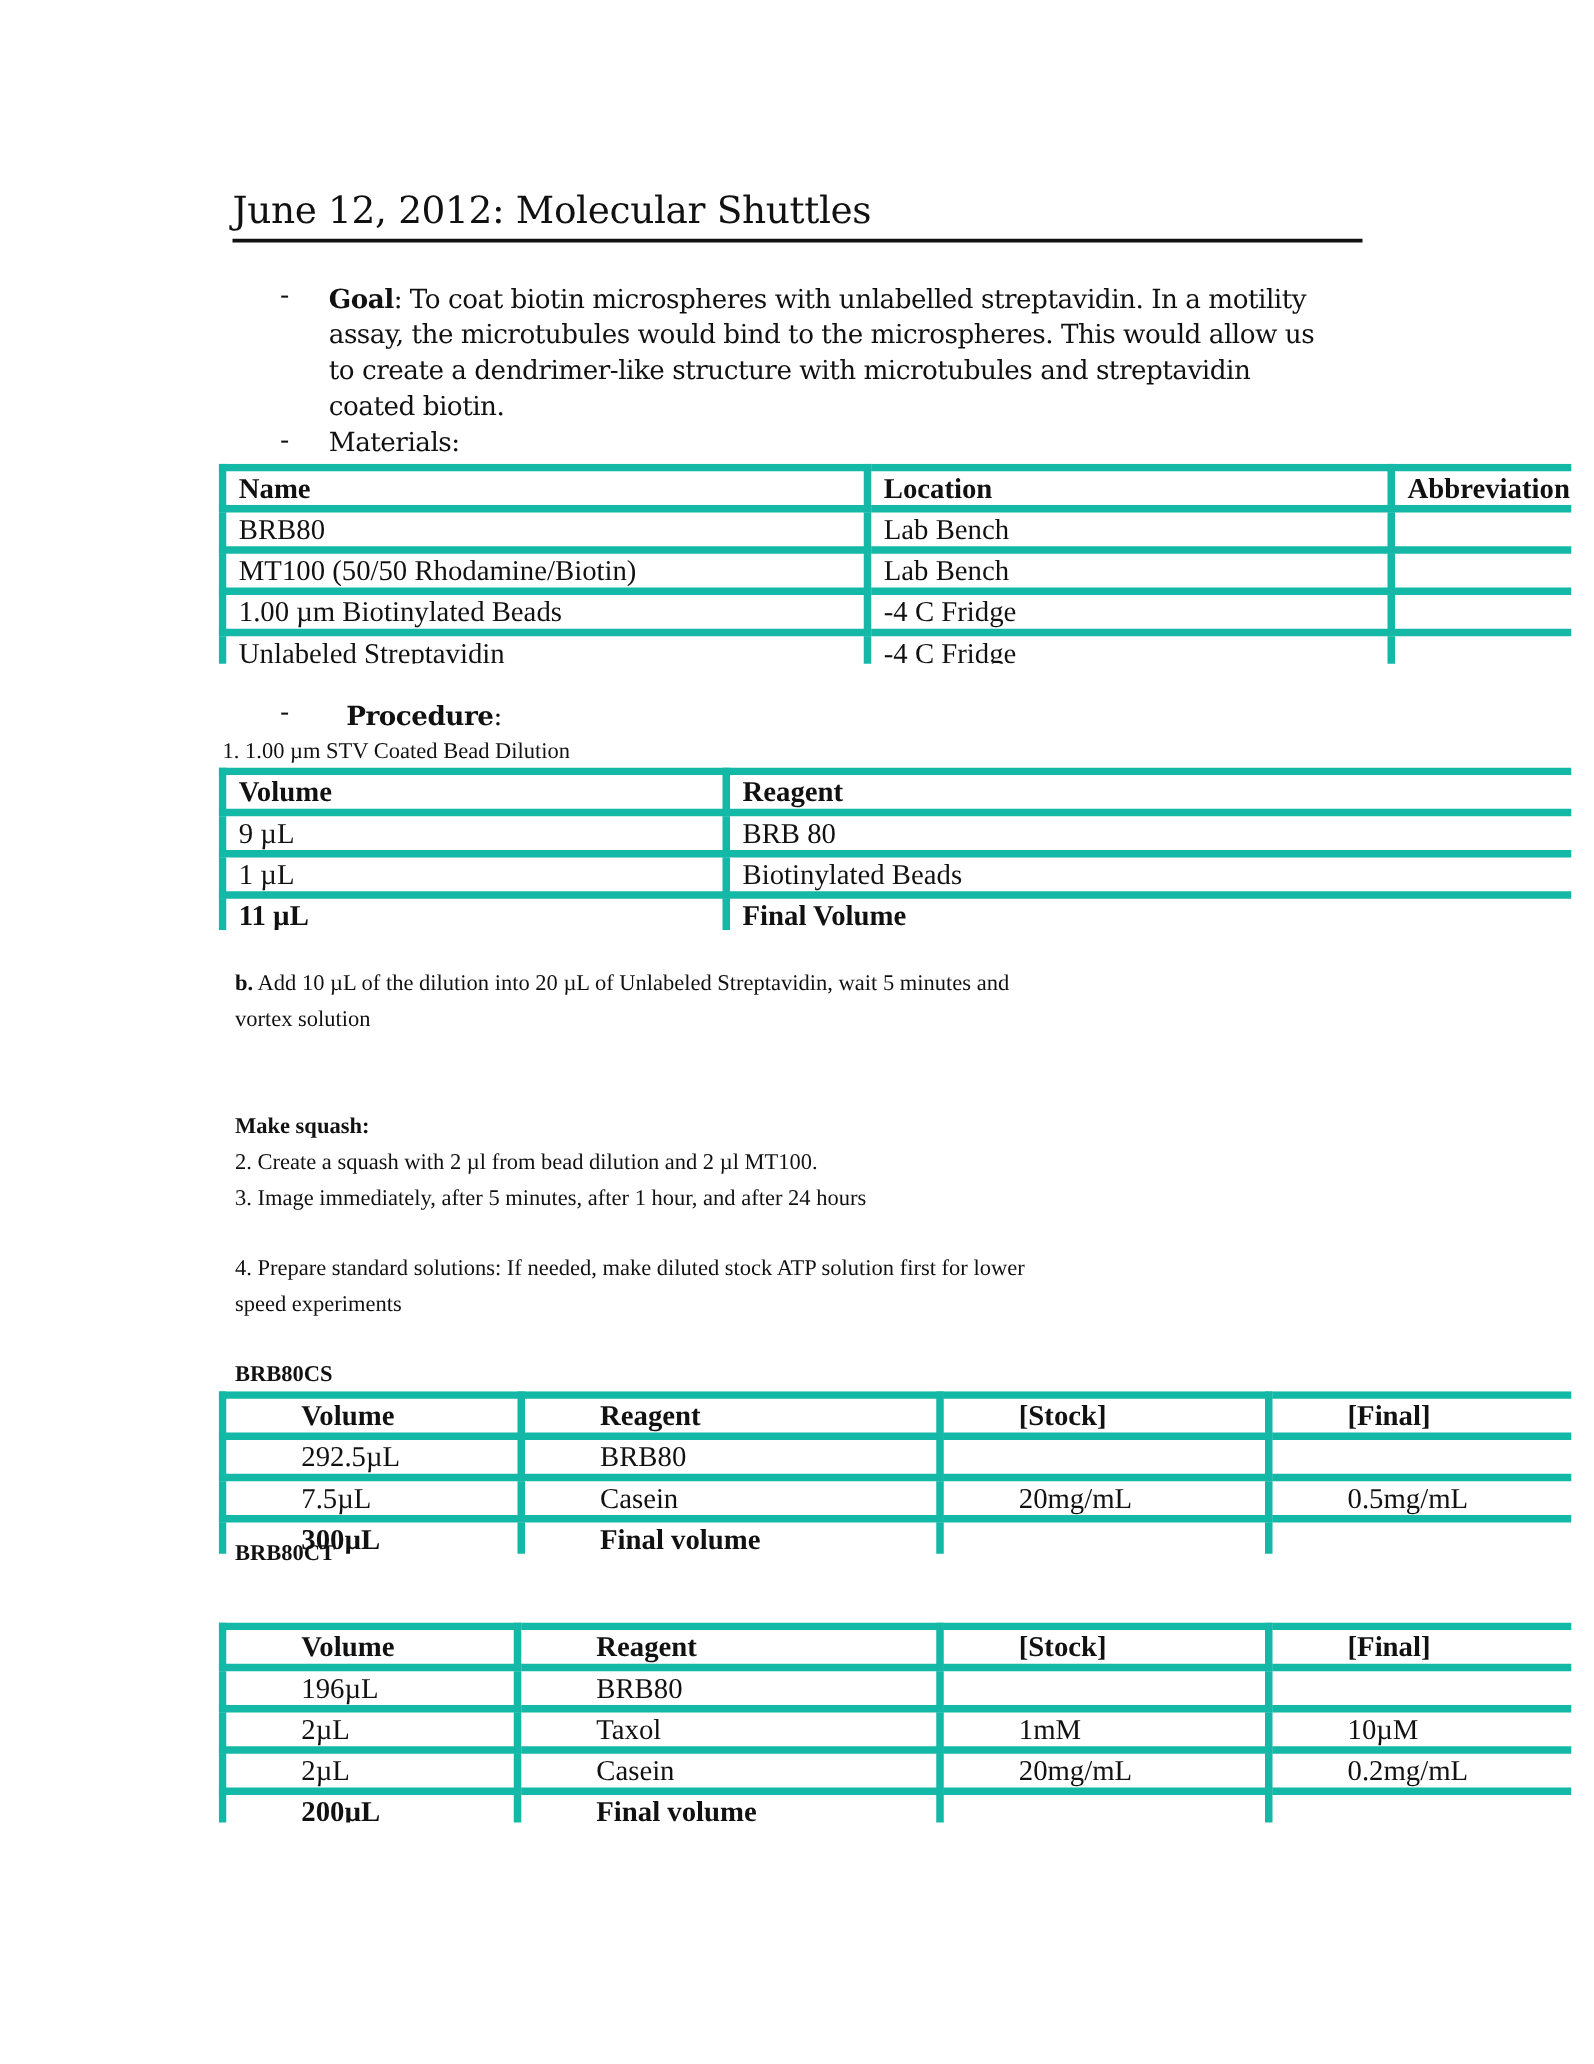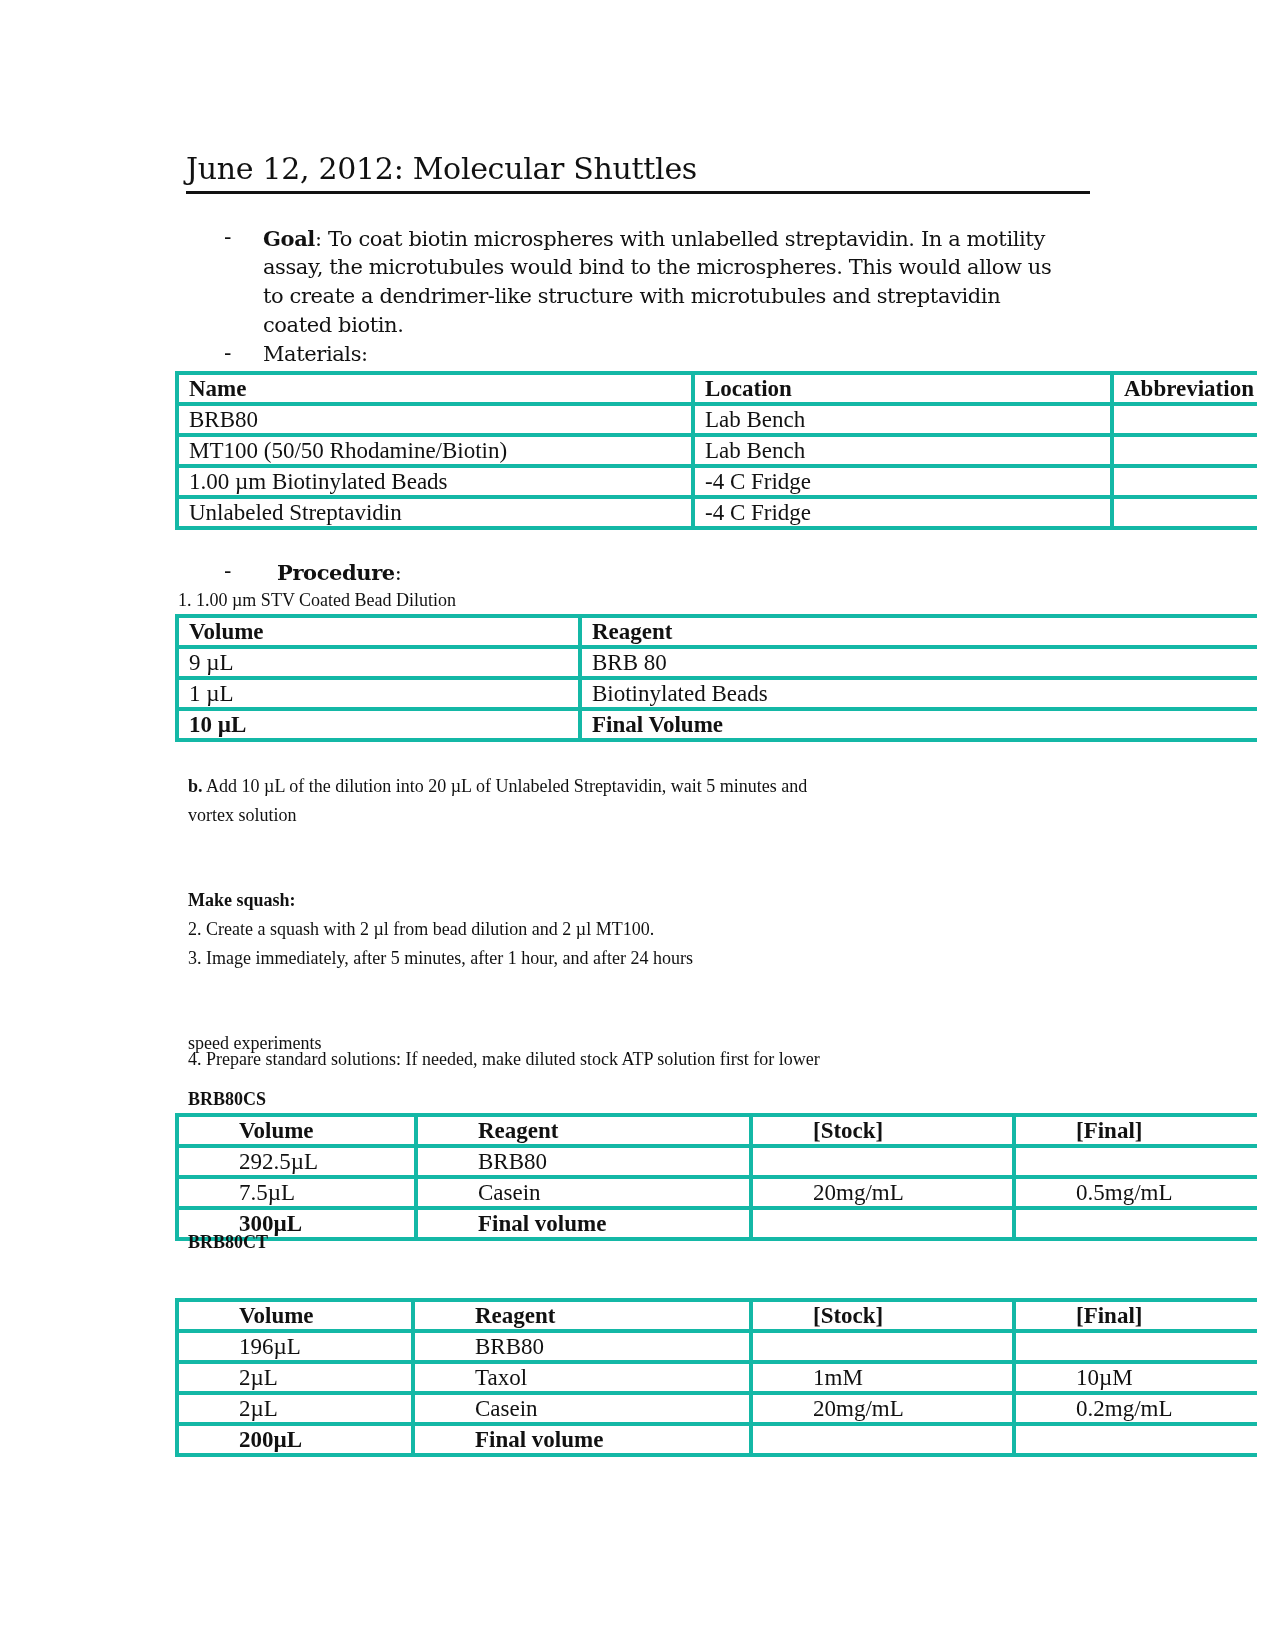--- a/index.html
+++ b/index.html
@@ -7,21 +7,21 @@
   .title-serif { font-family: "DejaVu Serif", "Liberation Serif", serif; text-align: right; }
   .abs { position: absolute; white-space: nowrap; }
 
   #title { left: 186px; top: 150px; font-size: 30px; line-height: 38px; letter-spacing: -0.3px; }
   #title-rule { left: 186px; top: 191px; width: 904px; height: 0; border-top: 3px solid #111; }
 
   .bullet-dash { position: absolute; font-size: 22px; }
   .goal-line { font-size: 21px; line-height: 29px; letter-spacing: -0.4px; }
 
   table.doc { position: absolute; border-collapse: collapse; table-layout: fixed; font-family: "Liberation Serif", serif; font-size: 23px; }
-  table.doc td { border: 4px solid #14b8a6; padding: 0 0 0 10px; height: 27px; line-height: 27px; white-space: nowrap; overflow: hidden; vertical-align: middle; }
+  table.doc td { border: 6px solid #14b8a6; padding: 0 0 0 10px; height: 27px; line-height: 27px; white-space: nowrap; overflow: hidden; vertical-align: middle; }
   table.doc td.b { font-weight: bold; }
   table.doc td.pad2 { padding-left: 60px; }
   .clip { position: absolute; overflow: hidden; }
 
   .para { position: absolute; font-family: "Liberation Serif", serif; font-size: 18px; line-height: 29px; white-space: nowrap; }
   .bold { font-weight: bold; }
 </style>
 </head>
 <body>
 
@@ -92,36 +92,36 @@
     </tr>
     <tr>
       <td>9 µL</td>
       <td>BRB 80</td>
     </tr>
     <tr>
       <td>1 µL</td>
       <td>Biotinylated Beads</td>
     </tr>
     <tr>
-      <td class="b">10 µL</td>
+      <td class="b">11 µL</td>
       <td class="b">Final Volume</td>
     </tr>
   </tbody>
     </table>
 </div>
 
 <div class="para" style="left:188px;top:772px;"><span class="bold">b.</span><span> Add 10 µL of the dilution into 20 µL of Unlabeled Streptavidin, wait 5 minutes and</span></div>
 <div class="para" style="left:188px;top:801px;">vortex solution</div>
 
 <div class="para bold" style="left:188px;top:858px;margin-top:28px;">Make squash:</div>
 
 <div class="para" style="left:188px;top:915px;">2. Create a squash with 2 µl from bead dilution and 2 µl MT100.</div>
 <div class="para" style="left:188px;top:944px;">3. Image immediately, after 5 minutes, after 1 hour, and after 24 hours</div>
 
-<div class="para" style="left:188px;top:1045px;">4. Prepare standard solutions: If needed, make diluted stock ATP solution first for lower</div>
+<div class="para" style="left:188px;top:1000px;">4. Prepare standard solutions: If needed, make diluted stock ATP solution first for lower</div>
 <div class="para" style="left:188px;top:1029px;">speed experiments</div>
 
 <div class="para bold" style="left:188px;top:1085px;">BRB80CS</div>
 <div class="clip" style="left:175px;top:1113px;width:1082px;height:130px;">
   <table class="doc" style="left:0;top:0;width:1160px;">
     <colgroup>
         <col style="width:239px">
         <col style="width:335px">
         <col style="width:263px">
         <col style="width:323px">

